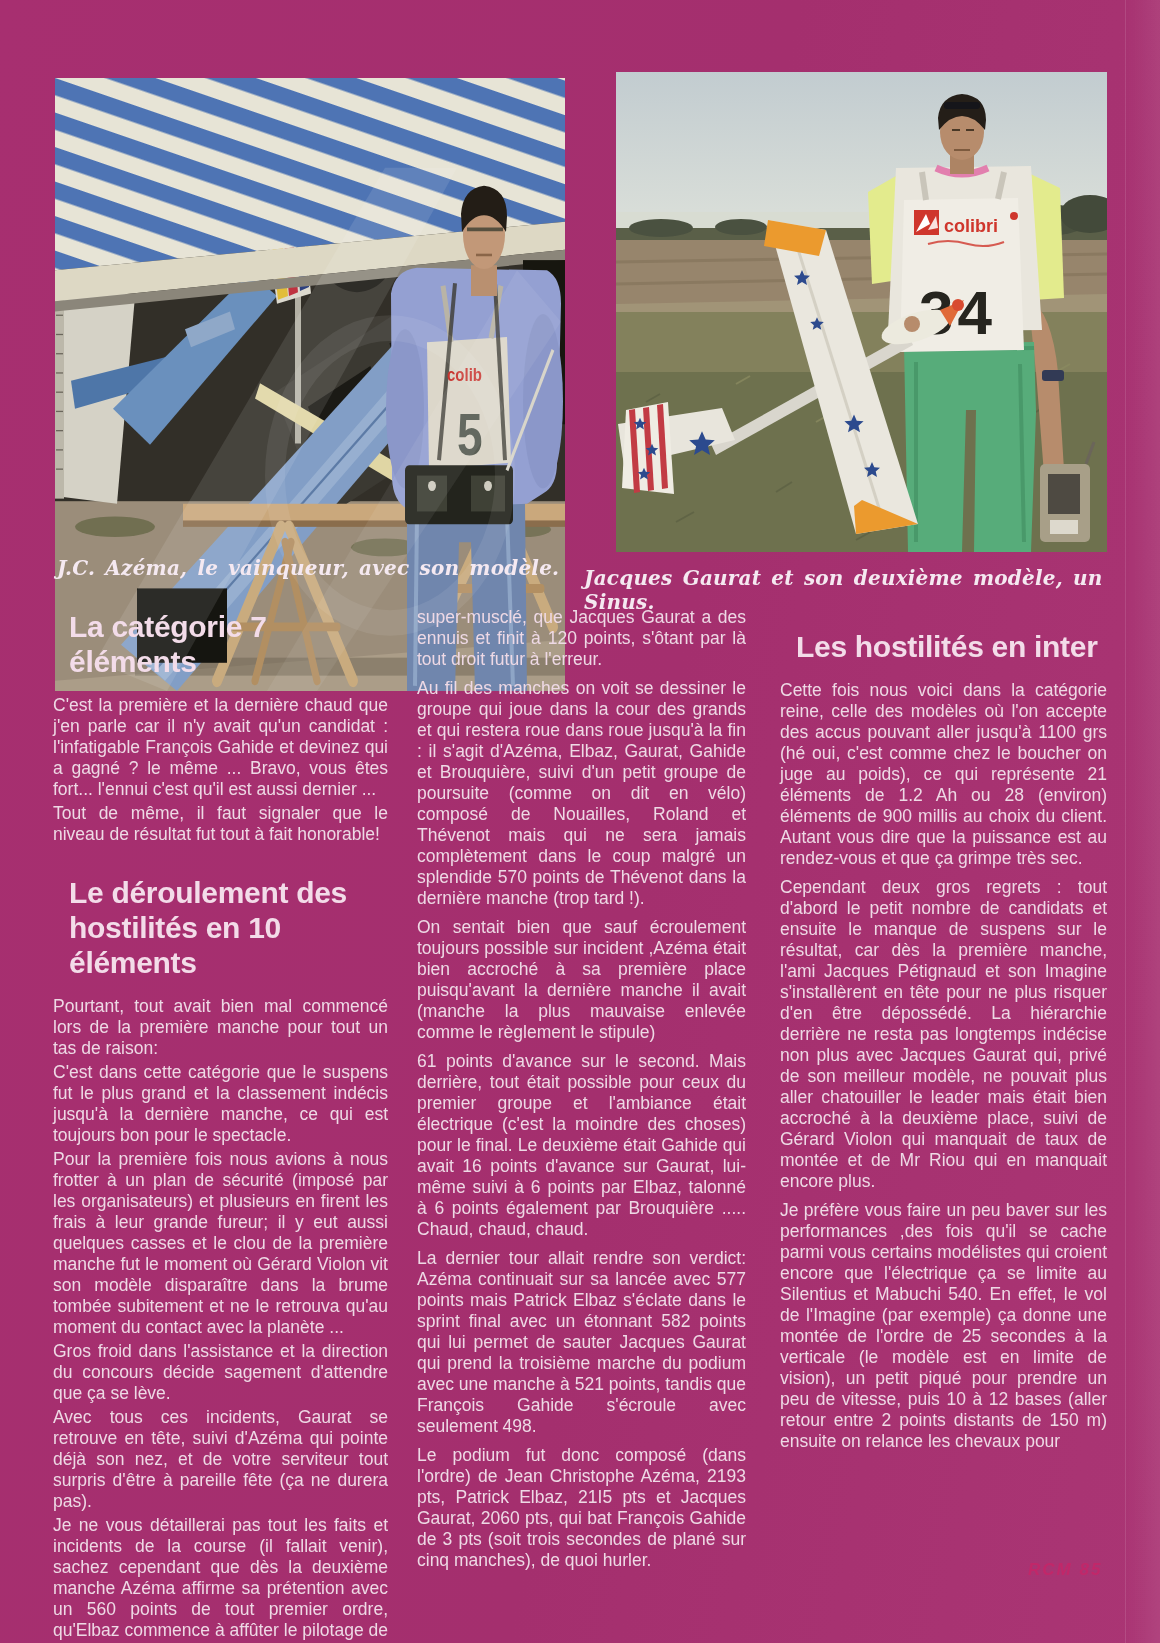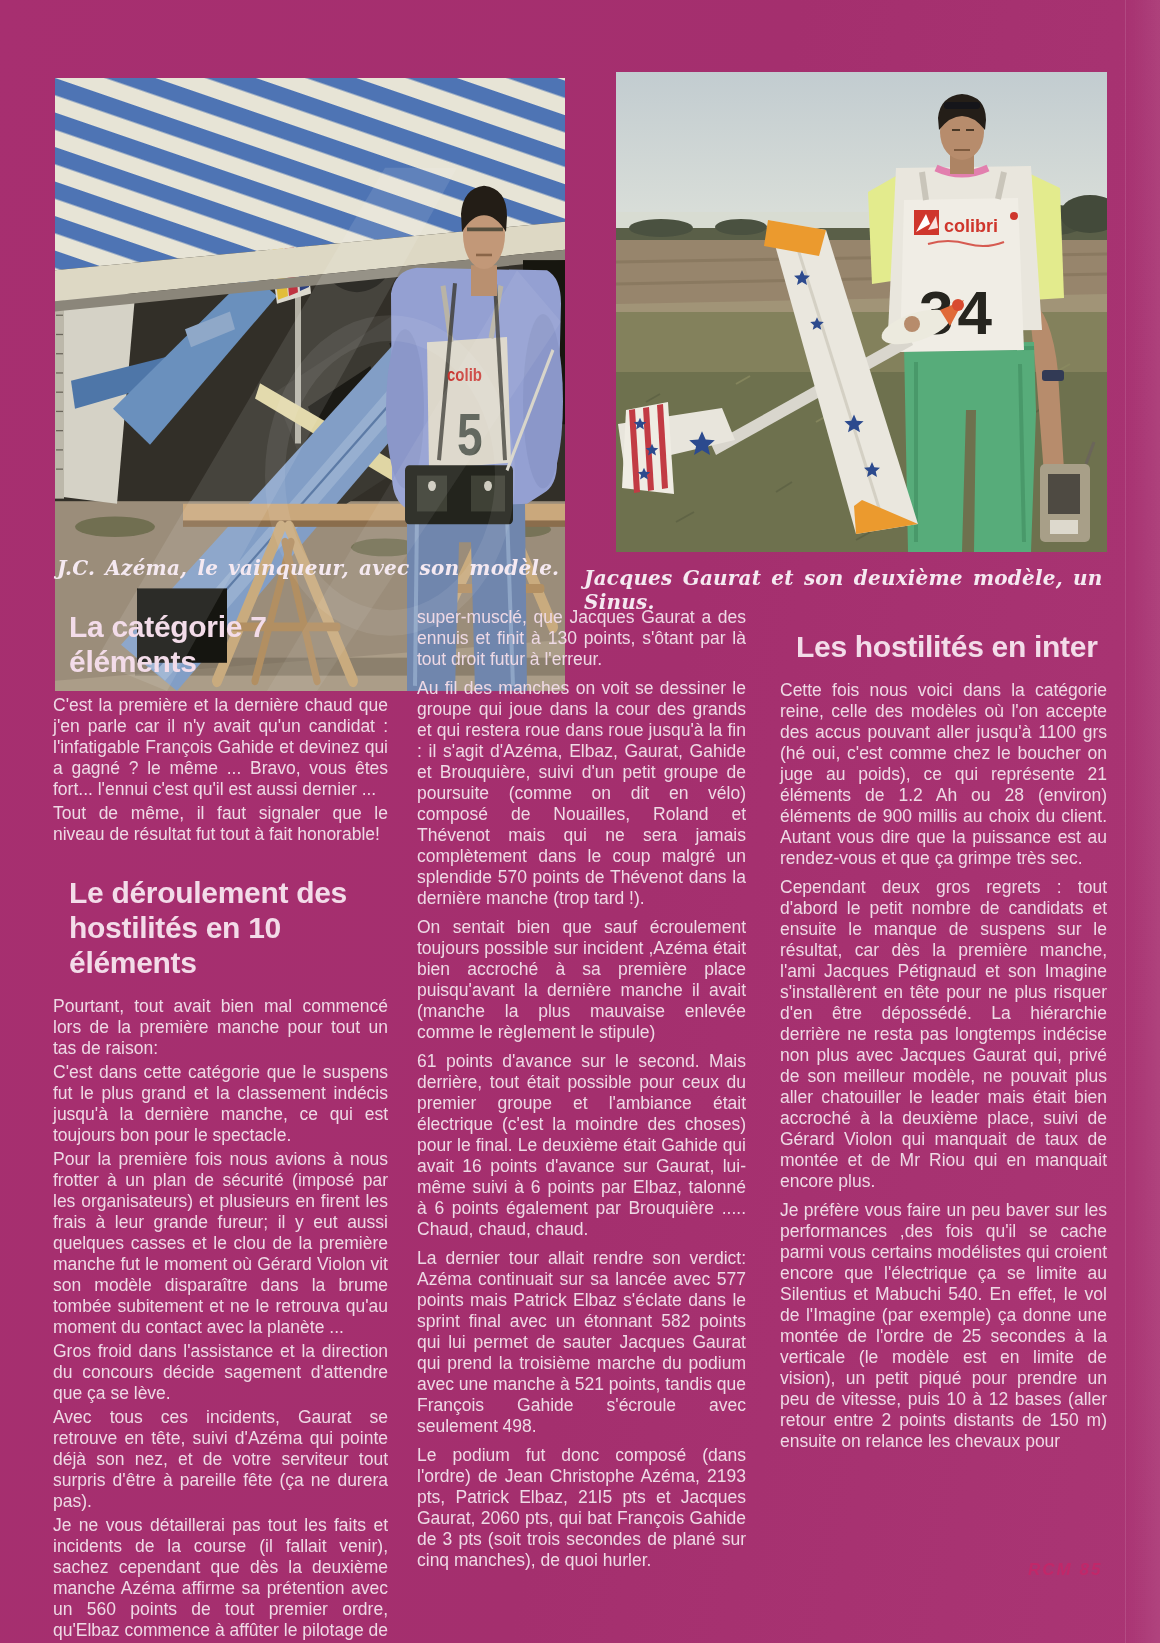--- a/index.html
+++ b/index.html
@@ -301,21 +301,21 @@
       <h2 class="head mt">Le déroulement des hostilités en 10 éléments</h2>
       <p class="body">Pourtant, tout avait bien mal commencé lors de la première manche pour tout un tas de raison:</p>
       <p class="body">C'est dans cette catégorie que le suspens fut le plus grand et la classement indécis jusqu'à la dernière manche, ce qui est toujours bon pour le spectacle.</p>
       <p class="body">Pour la première fois nous avions à nous frotter à un plan de sécurité (imposé par les organisateurs) et plusieurs en firent les frais à leur grande fureur; il y eut aussi quelques casses et le clou de la première manche fut le moment où Gérard Violon vit son modèle disparaître dans la brume tombée subitement et ne le retrouva qu'au moment du contact avec la planète ...</p>
       <p class="body">Gros froid dans l'assistance et la direction du concours décide sagement d'attendre que ça se lève.</p>
       <p class="body">Avec tous ces incidents, Gaurat se retrouve en tête, suivi d'Azéma qui pointe déjà son nez, et de votre serviteur tout surpris d'être à pareille fête (ça ne durera pas).</p>
       <p class="body">Je ne vous détaillerai pas tout les faits et incidents de la course (il fallait venir), sachez cependant que dès la deuxième manche Azéma affirme sa prétention avec un 560 points de tout premier ordre, qu'Elbaz commence à affûter le pilotage de son Sinus</p>
     </div>
 
     <div class="col col2">
-      <p class="body">super-musclé, que Jacques Gaurat a des ennuis et finit à 130 points, s'ôtant par là tout droit futur à l'erreur.</p>
+      <p class="body">super-musclé, que Jacques Gaurat a des ennuis et finit à 120 points, s'ôtant par là tout droit futur à l'erreur.</p>
       <p class="body">Au fil des manches on voit se dessiner le groupe qui joue dans la cour des grands et qui restera roue dans roue jusqu'à la fin : il s'agit d'Azéma, Elbaz, Gaurat, Gahide et Brouquière, suivi d'un petit groupe de poursuite (comme on dit en vélo) composé de Nouailles, Roland et Thévenot mais qui ne sera jamais complètement dans le coup malgré un splendide 570 points de Thévenot dans la dernière manche (trop tard !).</p>
       <p class="body">On sentait bien que sauf écroulement toujours possible sur incident ,Azéma était bien accroché à sa première place puisqu'avant la dernière manche il avait (manche la plus mauvaise enlevée comme le règlement le stipule)</p>
       <p class="body">61 points d'avance sur le second. Mais derrière, tout était possible pour ceux du premier groupe et l'ambiance était électrique (c'est la moindre des choses) pour le final. Le deuxième était Gahide qui avait 16 points d'avance sur Gaurat, lui-même suivi à 6 points par Elbaz, talonné à 6 points également par Brouquière ..... Chaud, chaud, chaud.</p>
       <p class="body">La dernier tour allait rendre son verdict: Azéma continuait sur sa lancée avec 577 points mais Patrick Elbaz s'éclate dans le sprint final avec un étonnant 582 points qui lui permet de sauter Jacques Gaurat qui prend la troisième marche du podium avec une manche à 521 points, tandis que François Gahide s'écroule avec seulement 498.</p>
       <p class="body">Le podium fut donc composé (dans l'ordre) de Jean Christophe Azéma, 2193 pts, Patrick Elbaz, 21I5 pts et Jacques Gaurat, 2060 pts, qui bat François Gahide de 3 pts (soit trois secondes de plané sur cinq manches), de quoi hurler.</p>
     </div>
 
     <div class="col col3">
       <h2 class="head mt2">Les hostilités en inter</h2>
       <p class="body">Cette fois nous voici dans la catégorie reine, celle des modèles où l'on accepte des accus pouvant aller jusqu'à 1100 grs (hé oui, c'est comme chez le boucher on juge au poids), ce qui représente 21 éléments de 1.2 Ah ou 28 (environ) éléments de 900 millis au choix du client. Autant vous dire que la puissance est au rendez-vous et que ça grimpe très sec.</p>

